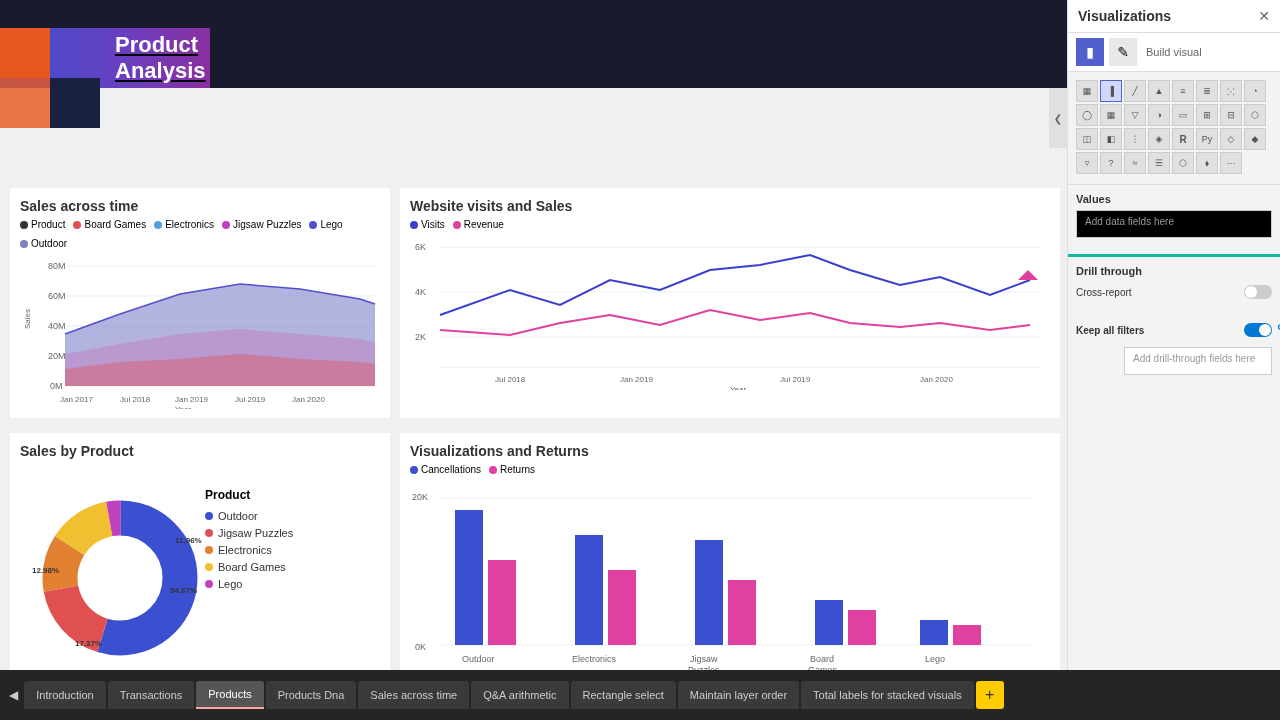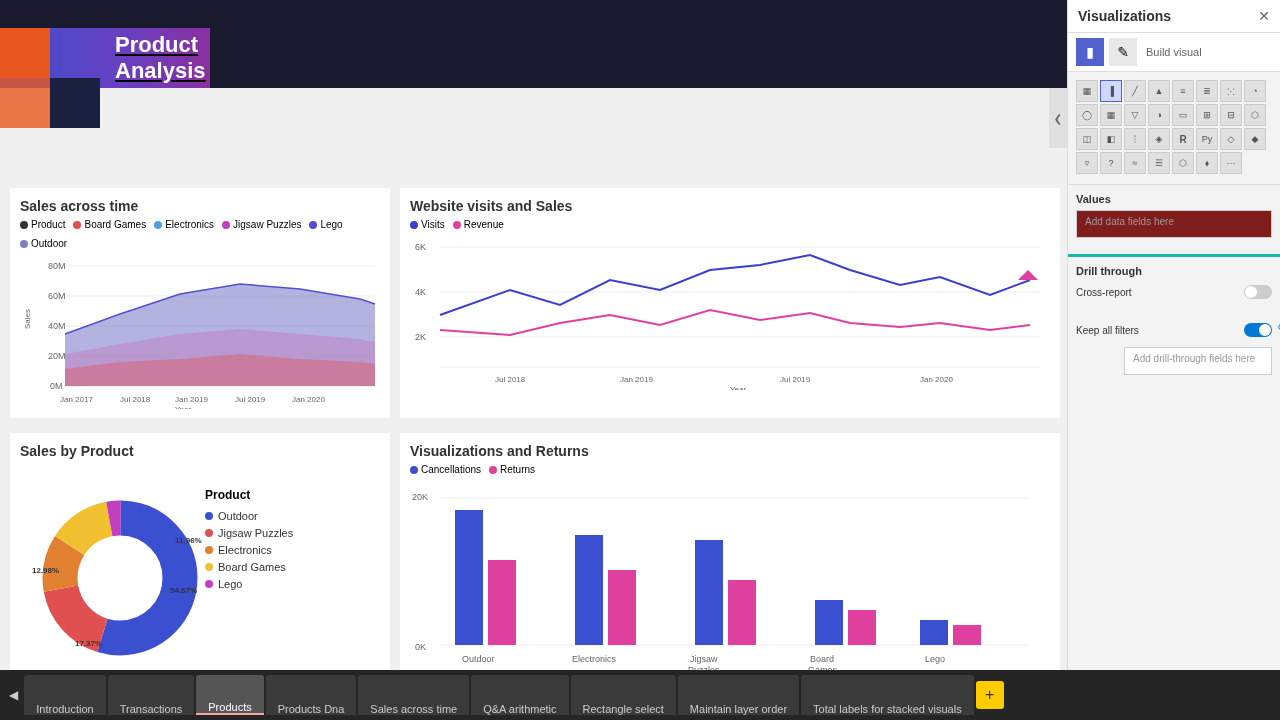--- a/index.html
+++ b/index.html
@@ -189,21 +189,21 @@
     .fields-section {
       padding: 8px;
     }
     .fields-label {
       font-size: 11px;
       font-weight: 600;
       color: #333;
       margin-bottom: 5px;
     }
     .fields-drop-area {
-      background: #7f1d1d;
+      background: #000000;
       border: 1px solid #ccc;
       padding: 5px 8px;
       font-size: 10px;
       color: #999;
       margin-bottom: 8px;
       min-height: 28px;
     }
 
     
     .drill-section {
@@ -264,24 +264,24 @@
       bottom: 0; left: 0;
       right: 0;
       height: 50px;
       background: #252525;
       display: flex;
       align-items: center;
       padding: 0 5px;
       gap: 2px;
     }
     .tab-item {
-      height: 40px;
+      height: 28px;
       padding: 0 12px;
       display: flex;
-      align-items: flex-end;
+      align-items: center;
       font-size: 11px;
       color: #ccc;
       background: #3a3a3a;
       border-radius: 3px 3px 0 0;
       cursor: pointer;
       white-space: nowrap;
     }
     .tab-item.active {
       color: white;
       background: #555;
@@ -626,21 +626,21 @@
   </div>
 
   <div class="drill-section">
     <div class="drill-title">Drill through</div>
     <div class="drill-row">
       <span class="drill-label">Cross-report</span>
       <div class="toggle-off">
         
       </div>
     </div>
-    <div class="drill-row" style="margin-top:24px;">
+    <div class="drill-row" style="margin-top:24px;font-weight:bold;">
       <span class="drill-label">Keep all filters</span>
       <div class="toggle-on">
         <span style="position:absolute; right:-18px; top:-1px; font-size:9px; color:#0078d4; white-space:nowrap;">On</span>
       </div>
     </div>
     <div style="margin-top:10px;padding-left:48px;">
       <div class="drill-add-area">
         <span>Add drill-through fields here</span>
       </div>
     </div>

